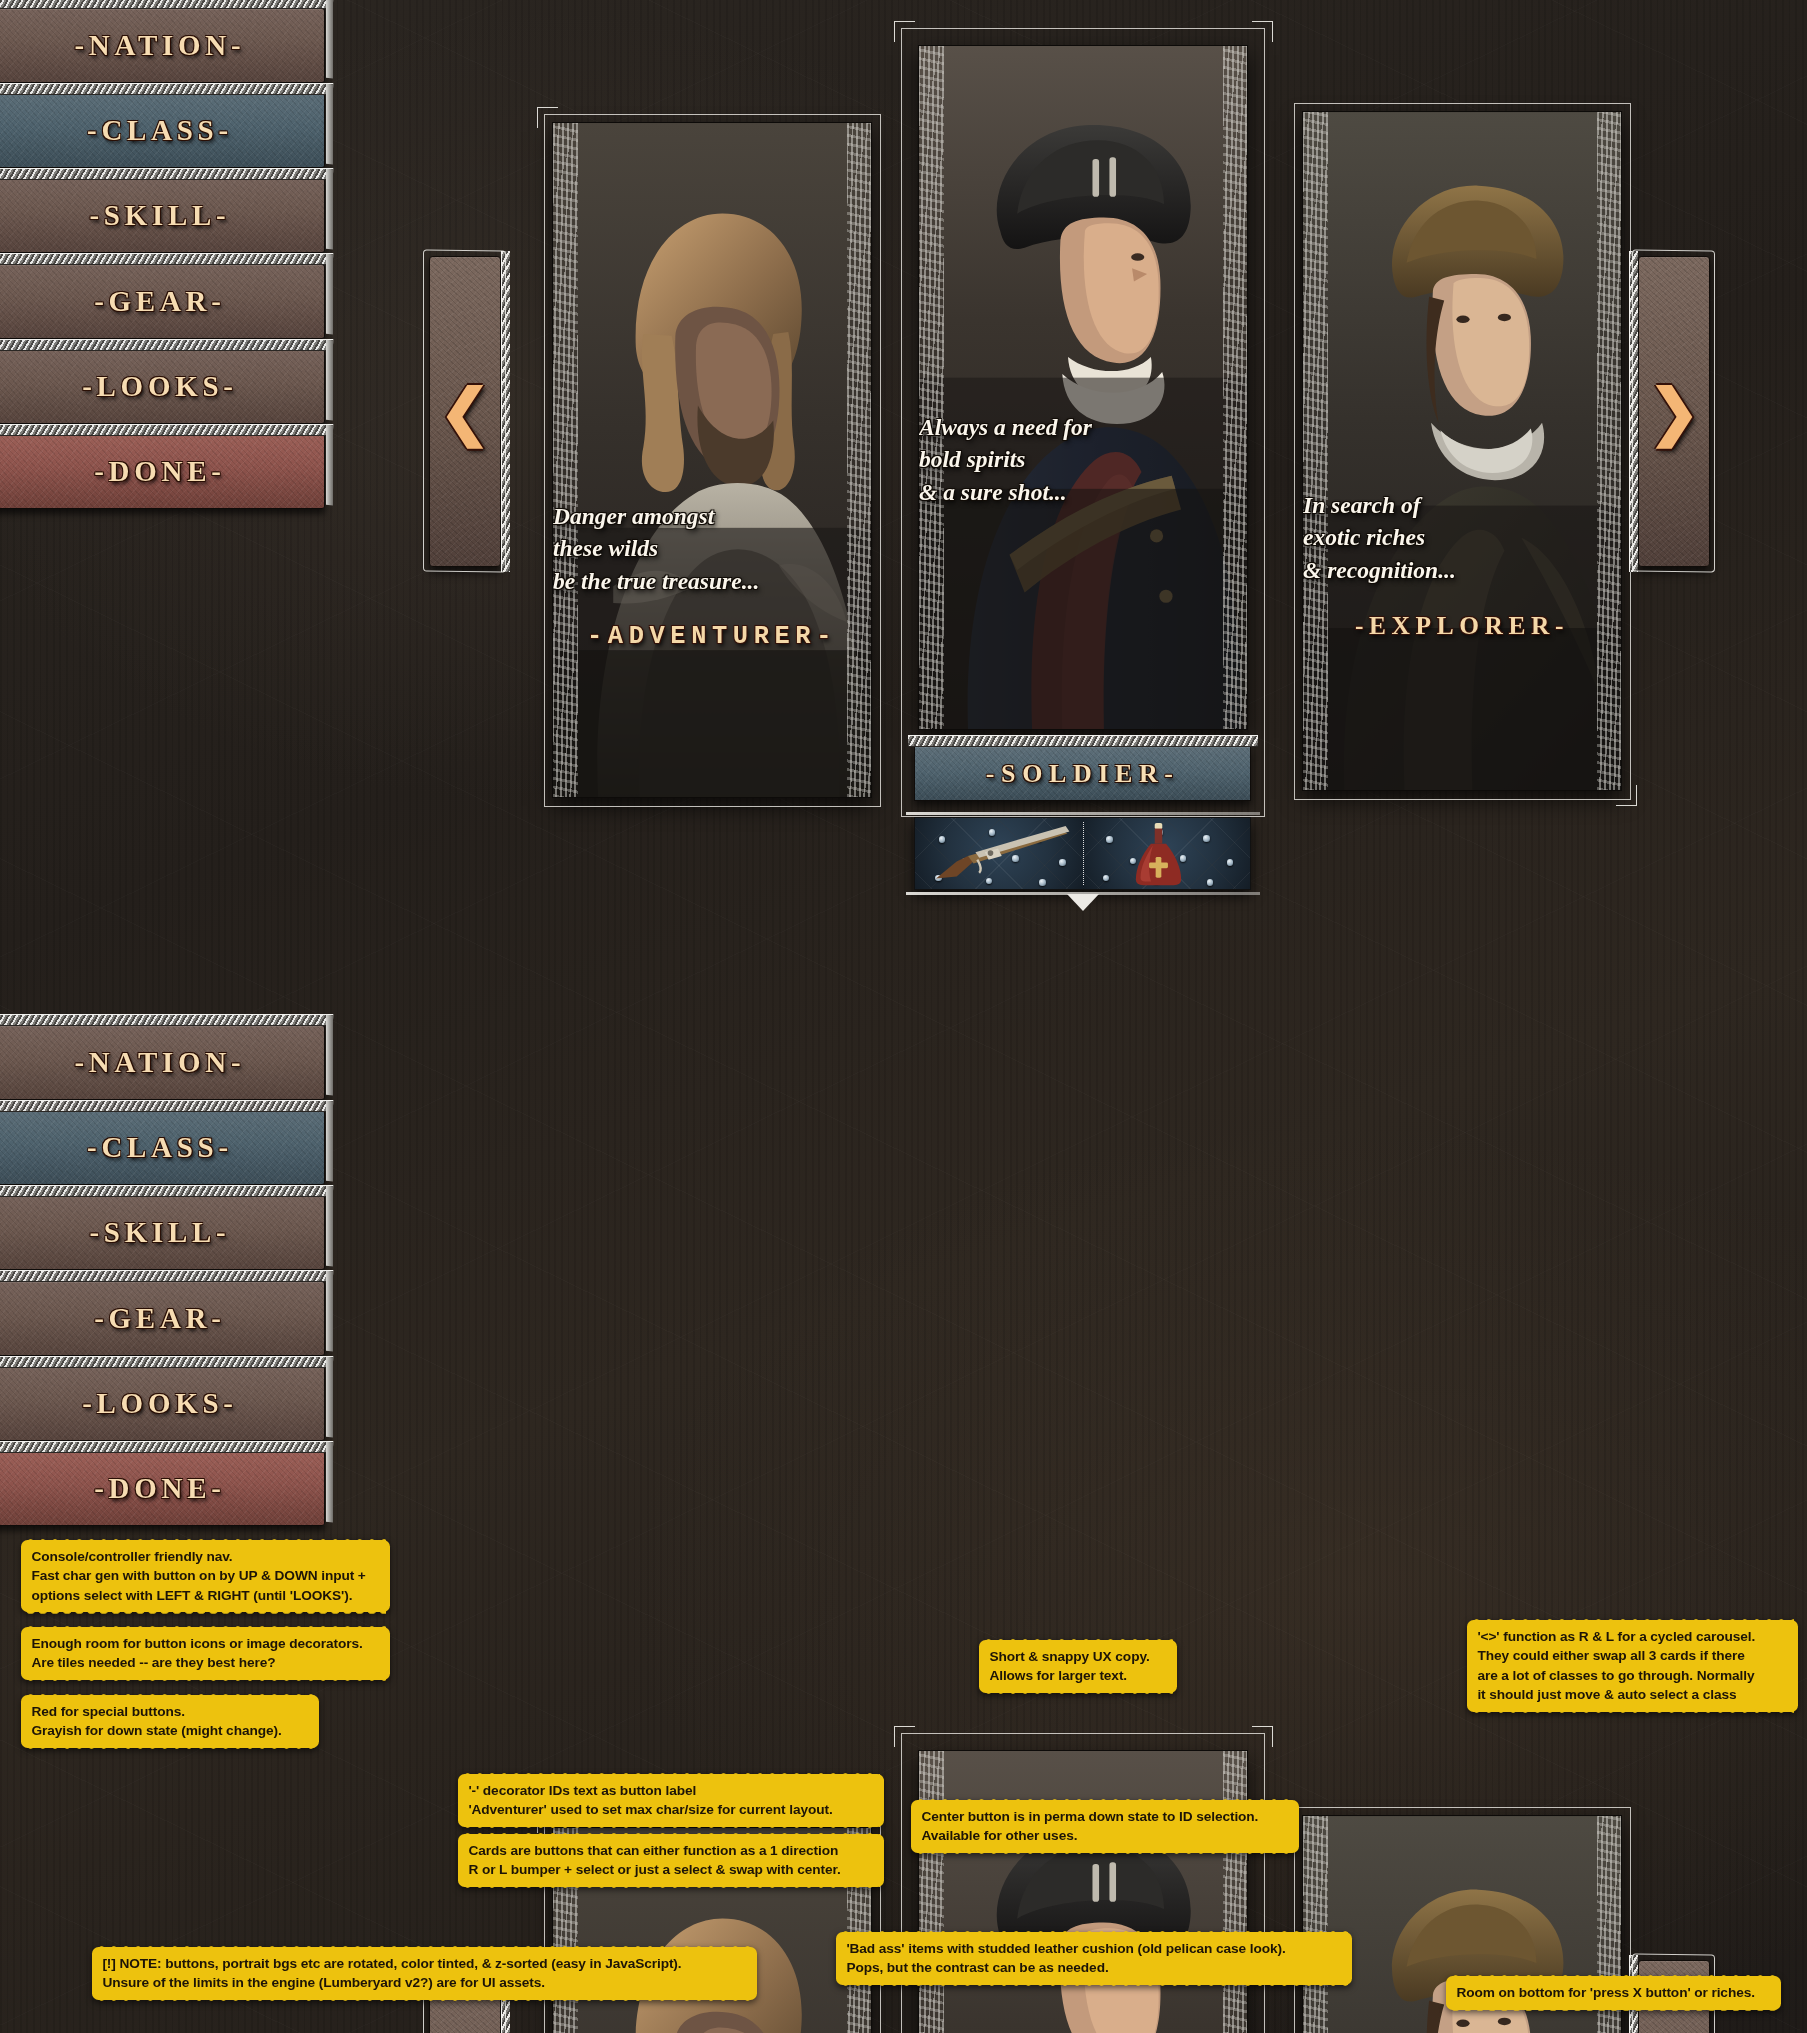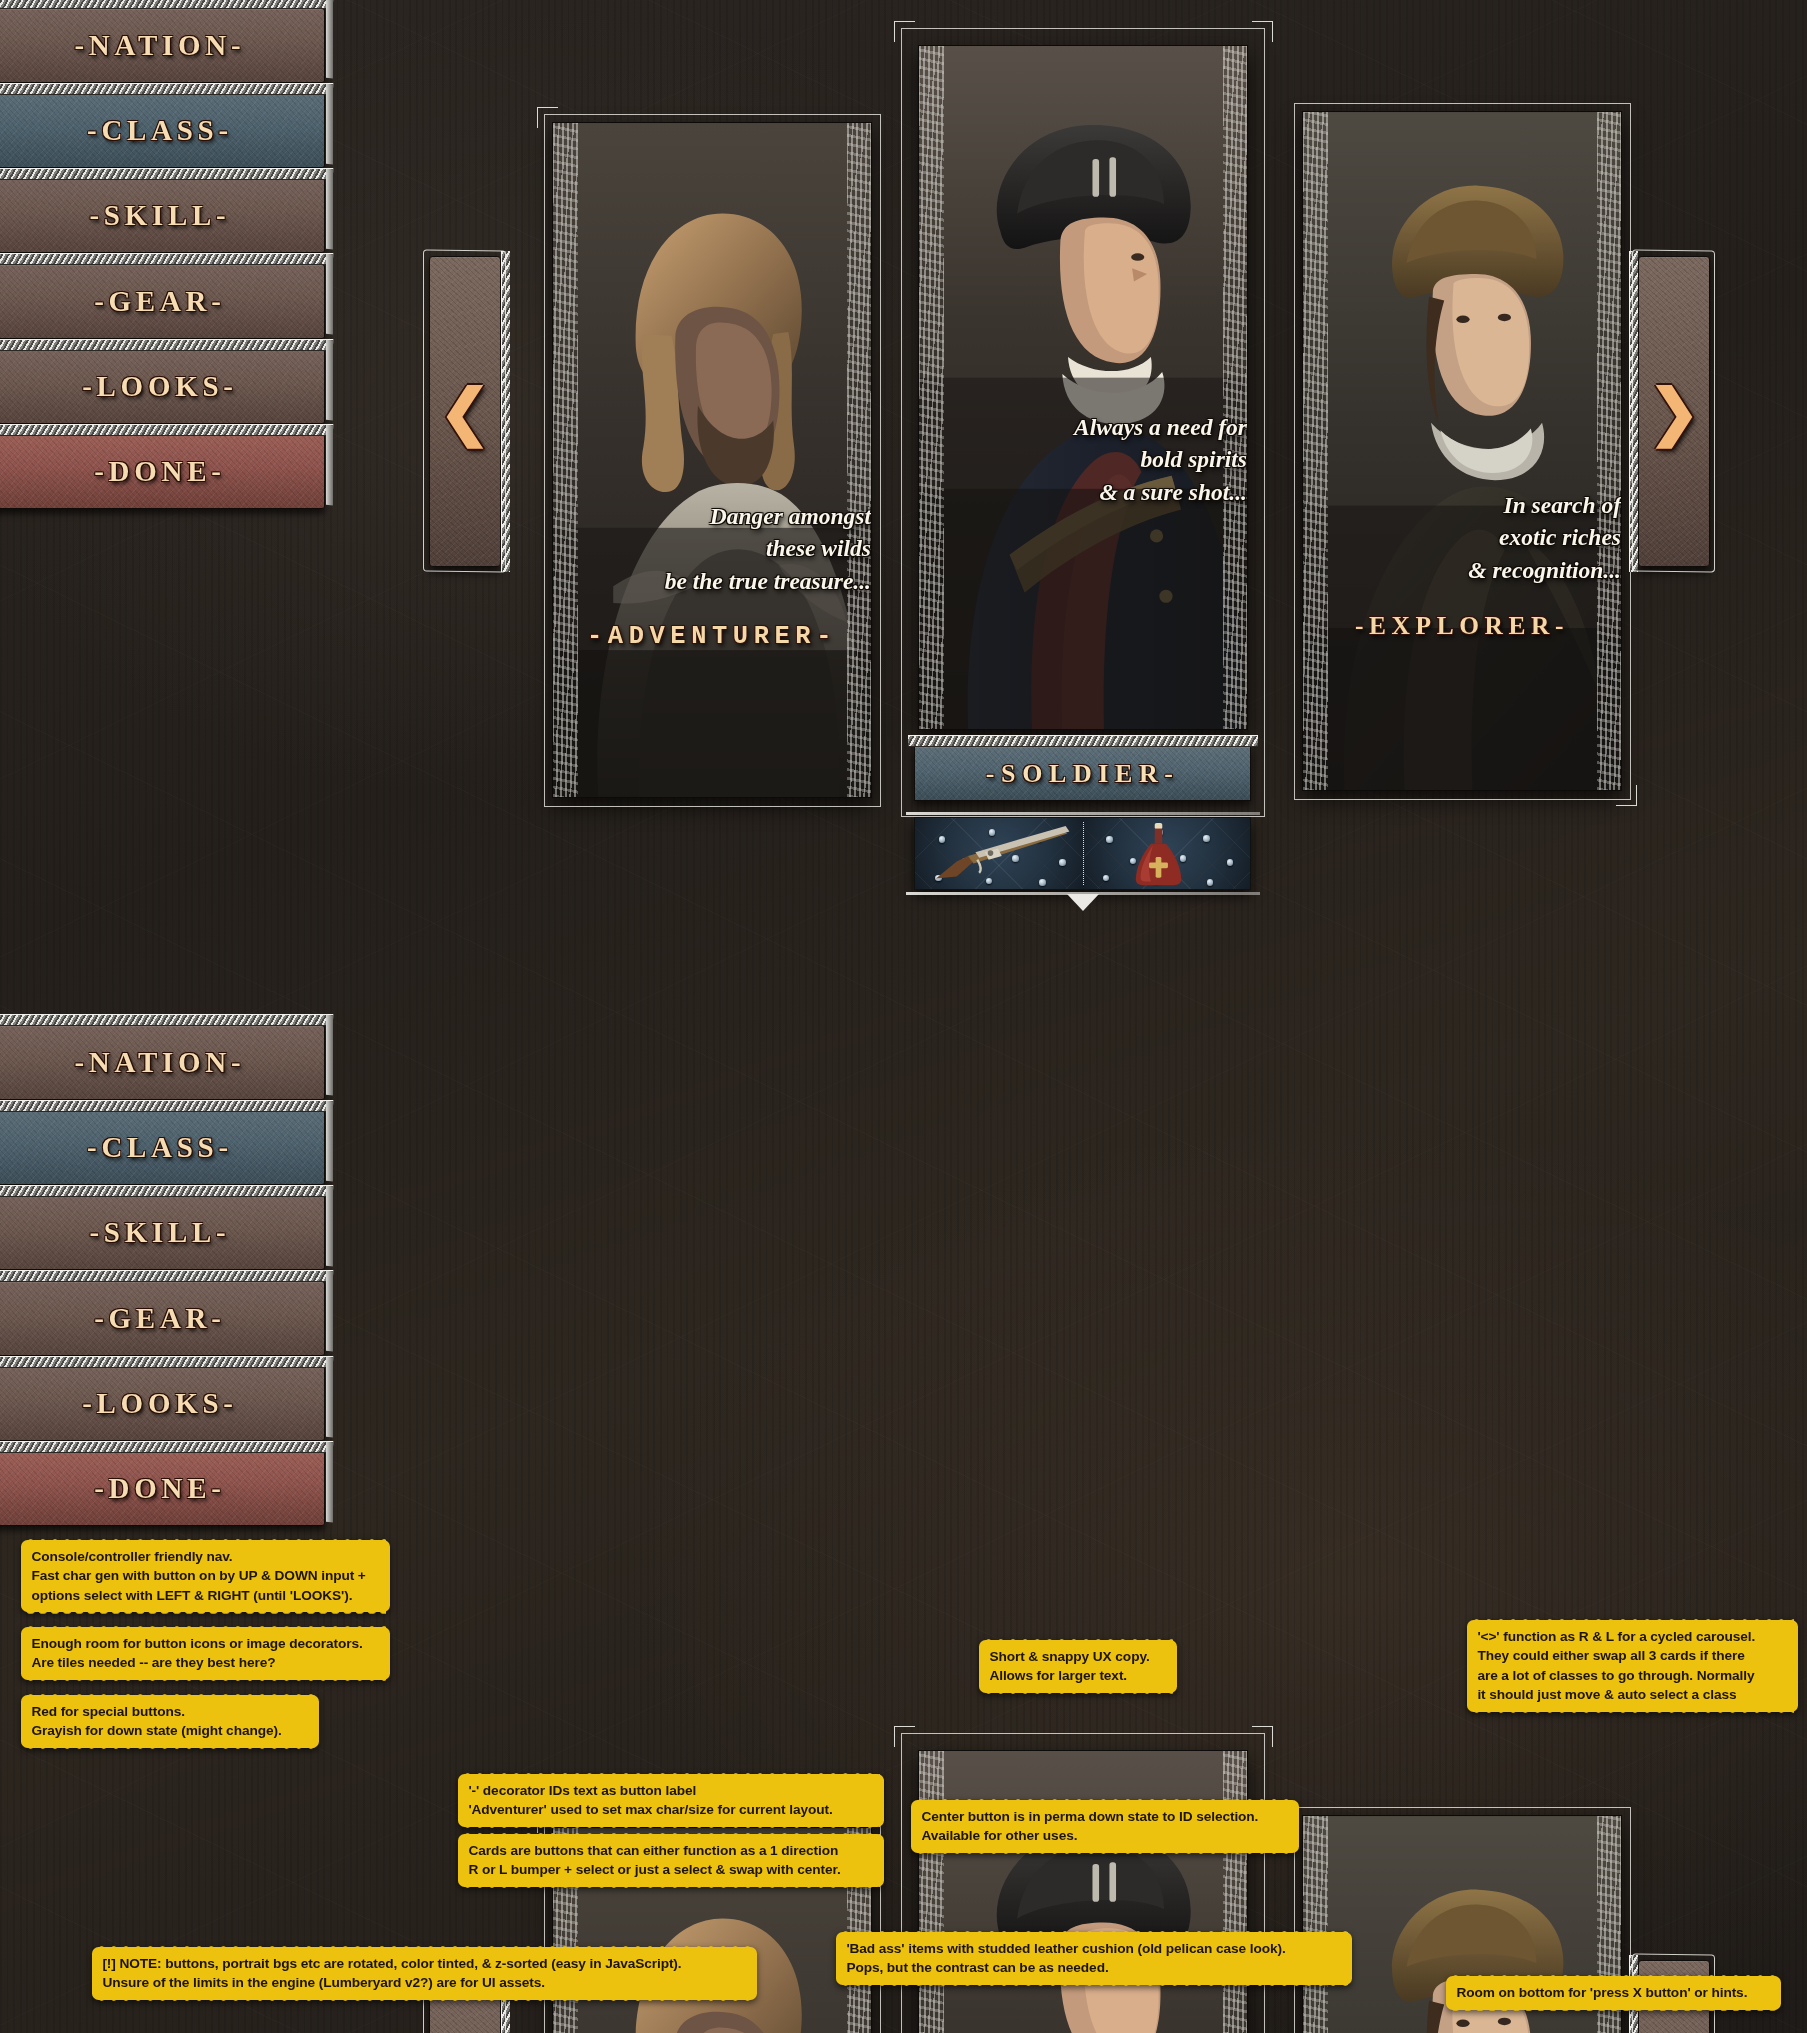--- a/index.html
+++ b/index.html
@@ -160,22 +160,22 @@
     position: absolute; pointer-events: none;
     border: 1.9px solid rgba(236,234,229,0.8);
   }
   .corner {
     position: absolute; width: 21px; height: 21px; pointer-events: none;
     border-top: 1.9px solid rgba(240,238,233,0.9);
     border-left: 1.9px solid rgba(240,238,233,0.9);
   }
 
   .quote {
-    position: absolute; left: 0; right: 0; z-index: 6;
-    text-align: right;
+    position: absolute; left: 0; right: 16px; z-index: 6;
+    text-align: left;
     font-family: "Liberation Serif", serif;
     font-style: italic; font-weight: 700;
     color: #fbf6ec;
     line-height: 1.38;
     text-shadow: 0 0 2.8px #120d08, 0.9px 0.9px 0 #120d08, -0.9px 0.9px 0 #120d08,
                  0.9px -0.9px 0 #120d08, -0.9px -0.9px 0 #120d08, 1.9px 2.8px 5.6px rgba(0,0,0,0.9);
     white-space: pre-line;
   }
   .card-name {
     position: absolute; left: 0; right: 0; z-index: 6;
@@ -687,16 +687,16 @@
 are a lot of classes to go through. Normally
 it should just move &amp; auto select a class</div>
 
 
   <div class="note" style="left:92px; top:1947px; width:665px;">[!] NOTE: buttons, portrait bgs etc are rotated, color tinted, &amp; z-sorted (easy in JavaScript).
 Unsure of the limits in the engine (Lumberyard v2?) are for UI assets.</div>
 
   <div class="note" style="left:836px; top:1932px; width:516px;">'Bad ass' items with studded leather cushion (old pelican case look).
 Pops, but the contrast can be as needed.</div>
 
-  <div class="note" style="left:1446px; top:1976px; width:335px;">Room on bottom for 'press X button' or hints.</div>
+  <div class="note" style="left:1446px; top:1976px; width:335px;">Room on bottom for 'press X button' or riches.</div>
 
 </div>
 
 
 </body></html>

